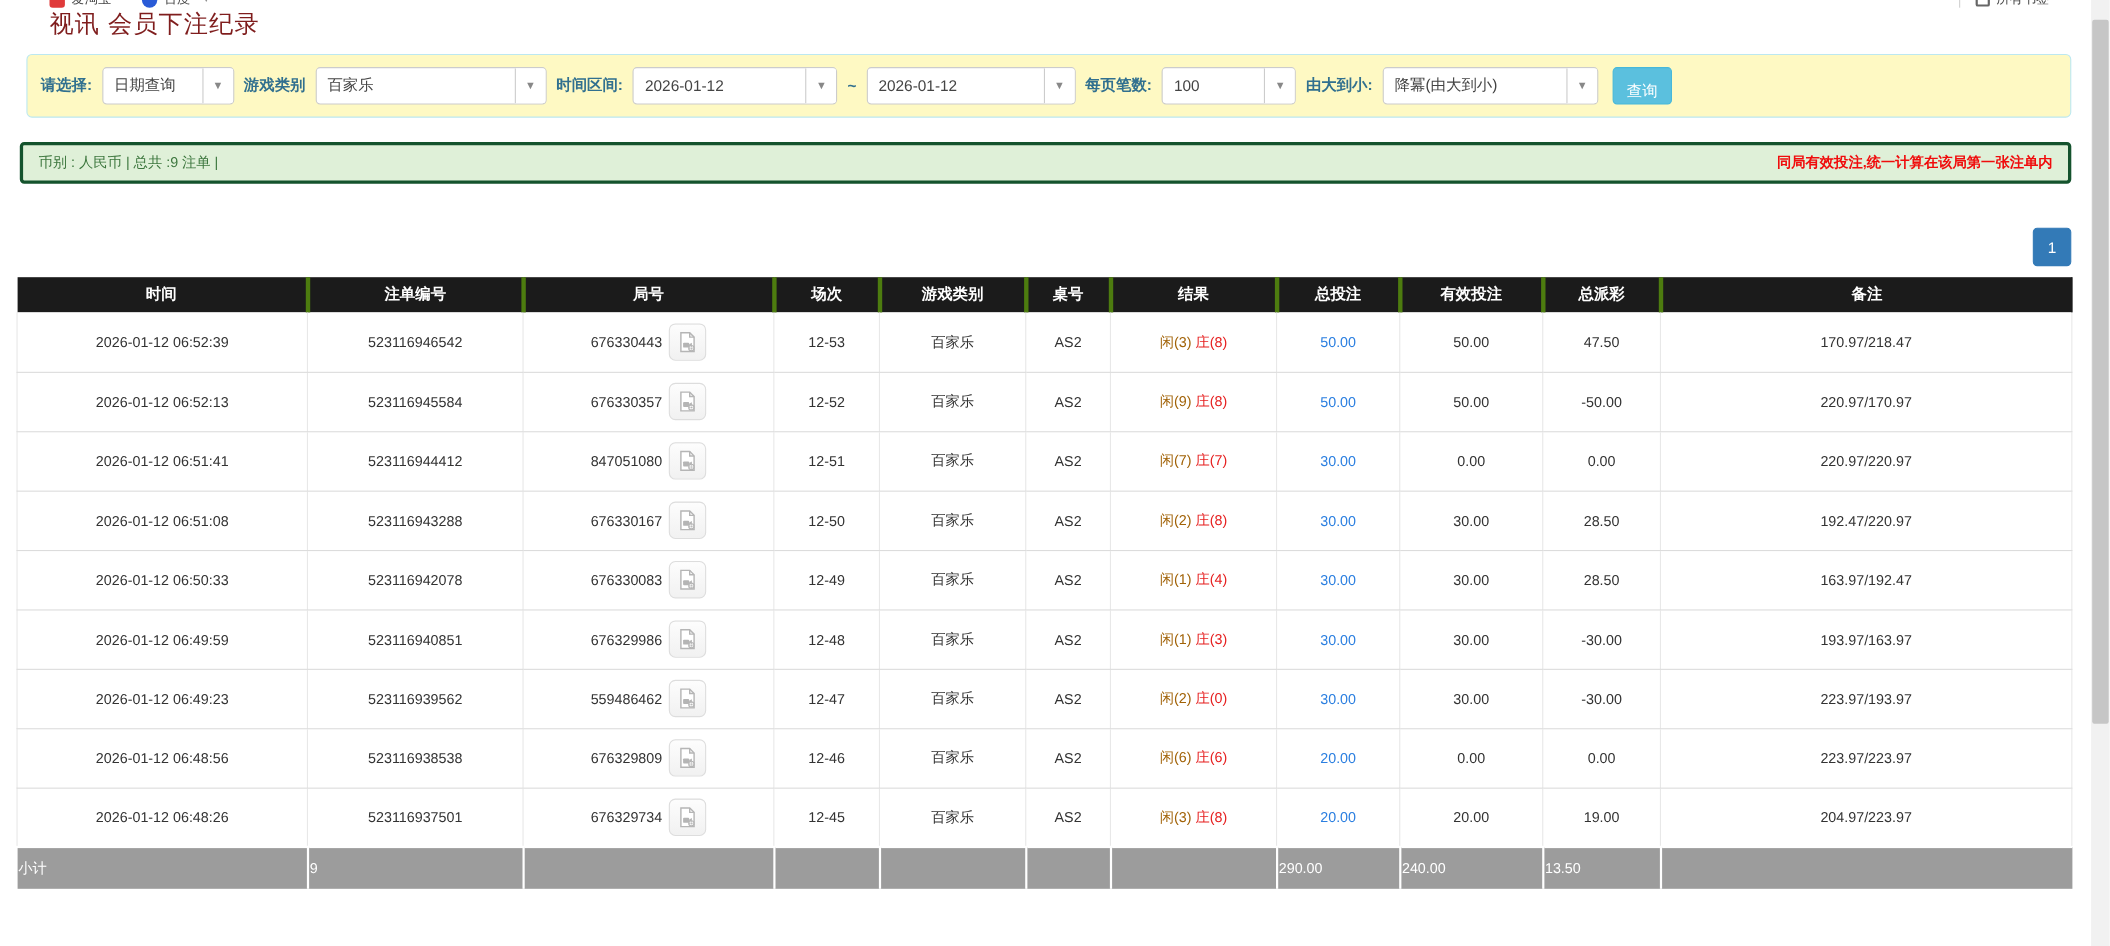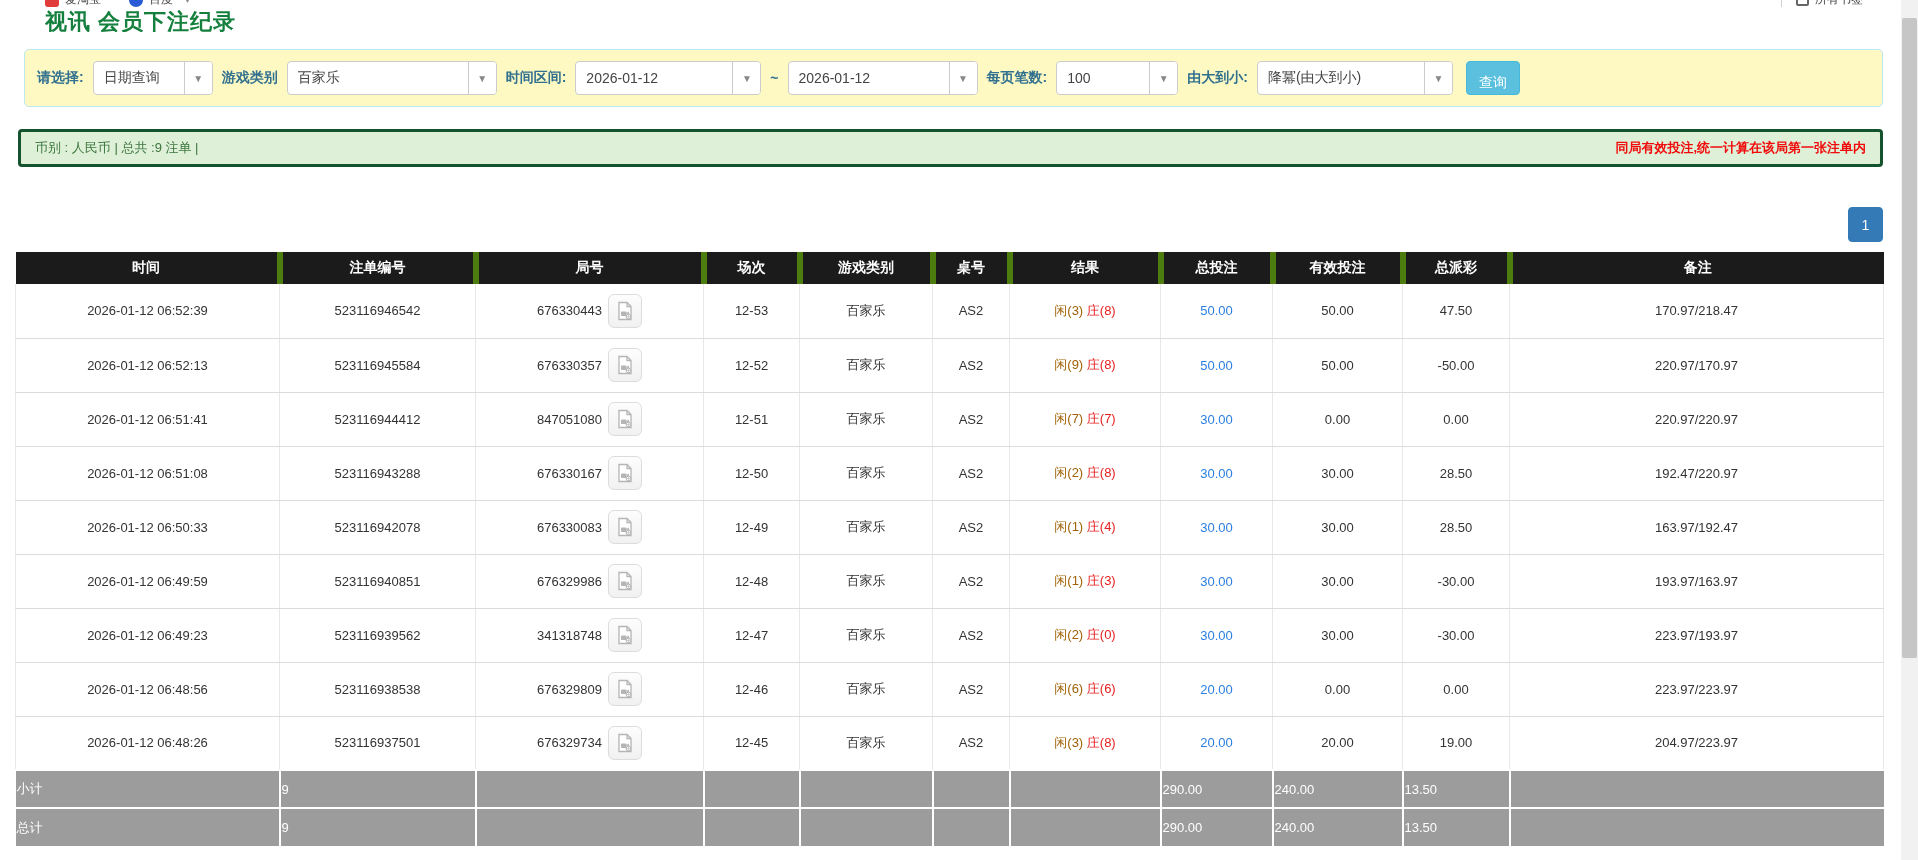--- a/index.html
+++ b/index.html
@@ -14,21 +14,21 @@
   .bm-row { position:absolute; top:-9px; left:45px; display:flex; align-items:center; gap:6px; font-size:12px; color:#444; }
   .bm-icon-red { width:14px; height:14px; background:#e03a3a; border-radius:3px; flex:0 0 auto; }
   .bm-icon-blue { width:14px; height:14px; background:#2a5bd7; border-radius:50%; flex:0 0 auto; margin-left:22px; }
   .bm-caret { color:#888; font-size:10px; margin-left:6px; }
   .bm-right { position:absolute; top:-9px; right:55px; display:flex; align-items:center; gap:6px; font-size:12px; color:#444; }
   .bm-sep { width:1px; height:14px; background:#d0d0d0; margin-right:8px; }
   .bm-icon-book { width:13px; height:13px; border:2px solid #666; border-radius:2px; }
 
   
   .title-wrap { height:22px; overflow:hidden; margin-left:45px; }
-  .page-title { font-size:22px; font-weight:bold; color:#15803d; transform:translateY(-3px); letter-spacing:1px; }
+  .page-title { font-size:22px; font-weight:normal; color:#7f1d1d; transform:translateY(-3px); letter-spacing:1px; }
 
   
   .filter-panel {
     margin:17px 35px 0 24px; height:58px; background:#fef9c3; border:1px solid #bce8f1;
     border-radius:5px; display:flex; align-items:center; padding:0 12px; gap:9px; white-space:nowrap;
   }
   .f-label { font-size:14px; font-weight:bold; color:#31708f; }
   .sel {
     height:34px; background:#fff; border:1px solid #ccc; border-radius:4px;
     display:flex; align-items:center; overflow:hidden; cursor:pointer;
@@ -59,21 +59,21 @@
     display:inline-block; width:35px; height:35px; line-height:35px; text-align:center;
     background:#337ab7; border:1px solid #337ab7; border-radius:4px; color:#fff; font-size:14px; cursor:pointer;
   }
 
   
   table.report {
     margin:9px 0 0 15px; width:1868px; border-collapse:collapse; table-layout:fixed;
   }
   .report thead th {
     background:#1b1b1b; color:#fff; font-size:14px; font-weight:bold; height:32px;
-    border-right:6px solid #4d7c0f; text-align:center;
+    border-right:4px solid #4d7c0f; text-align:center;
   }
   .report thead th:last-child { border-right:1px solid #1b1b1b; }
   .report tbody td {
     height:54px; font-size:13px; color:#333; text-align:center; background:#fff;
     border-bottom:1px solid #dcdcdc; border-right:1px solid #e8e8e8; overflow:hidden;
   }
   .report tbody td:first-child { border-left:1px solid #e8e8e8; }
   .round-wrap { display:inline-flex; align-items:center; gap:6px; }
   .video-btn {
     width:34px; height:34px; border:1px solid #ddd; border-radius:6px; cursor:pointer;
@@ -396,21 +396,21 @@
     <td><a class="amount-link">30.00</a></td>
     <td>30.00</td>
     <td class="neg">-30.00</td>
     <td>193.97/163.97</td>
   </tr>
       <tr>
     <td>2026-01-12 06:49:23</td>
     <td>523116939562</td>
     <td>
       <span class="round-wrap">
-        <span>341318748</span>
+        <span>559486462</span>
         <button class="video-btn">
           <svg width="20" height="20" viewBox="0 0 20 20">
             <path d="M4 1.5 H12 L16 5.5 V18.5 H4 Z" fill="#fff" stroke="#b5b5b5" stroke-width="1.3"></path>
             <path d="M12 1.5 V5.5 H16" fill="none" stroke="#b5b5b5" stroke-width="1.3"></path>
             <rect x="6" y="10.5" width="5.5" height="4.5" rx="0.8" fill="#b5b5b5"></rect>
             <path d="M11.5 12 L14 10.6 V14.9 L11.5 13.5 Z" fill="#b5b5b5"></path>
             <circle cx="13.5" cy="15.5" r="2.4" fill="#f4f4f4" stroke="#b5b5b5" stroke-width="1"></circle>
             <circle cx="13.5" cy="15.5" r="0.7" fill="#b5b5b5"></circle>
             <circle cx="13.5" cy="13.9" r="0.5" fill="#b5b5b5"></circle>
             <circle cx="13.5" cy="17.1" r="0.5" fill="#b5b5b5"></circle>
@@ -497,33 +497,20 @@
     </td>
     <td><a class="amount-link">20.00</a></td>
     <td>20.00</td>
     <td>19.00</td>
     <td>204.97/223.97</td>
   </tr>
     </tbody>
   <tfoot id="totals">
       <tr>
         <td>小计</td>
-        <td>9</td>
-        <td></td>
-        <td></td>
-        <td></td>
-        <td></td>
-        <td></td>
-        <td>290.00</td>
-        <td>240.00</td>
-        <td>13.50</td>
-        <td></td>
-      </tr>
-      <tr>
-        <td>总计</td>
         <td>9</td>
         <td></td>
         <td></td>
         <td></td>
         <td></td>
         <td></td>
         <td>290.00</td>
         <td>240.00</td>
         <td>13.50</td>
         <td></td>

